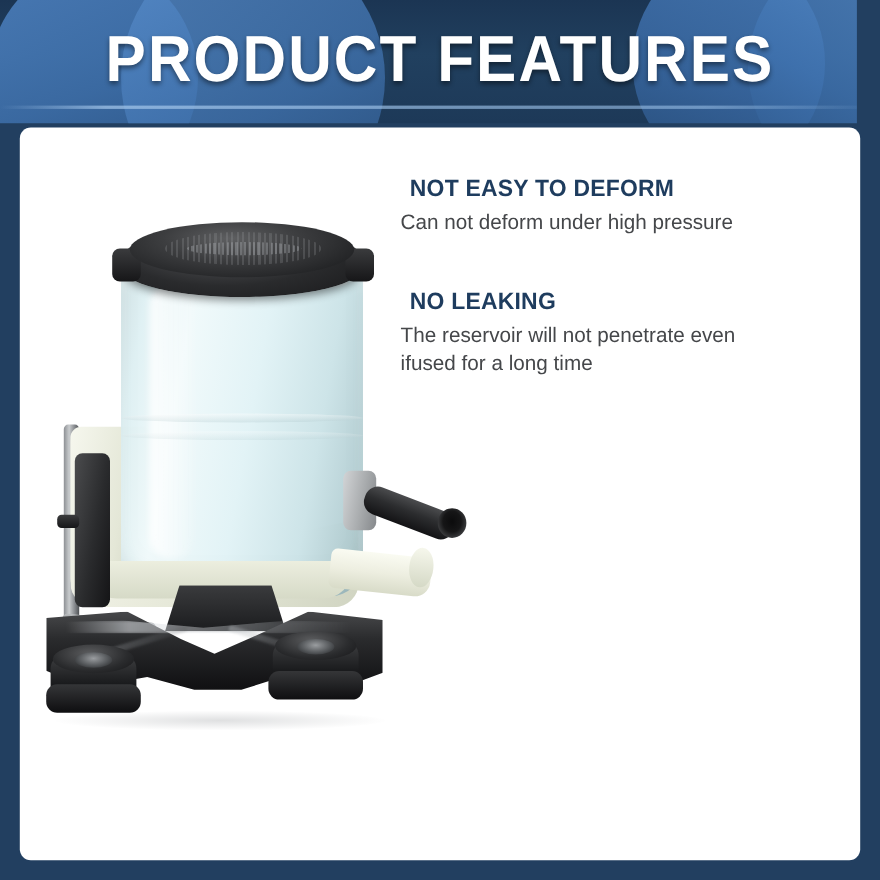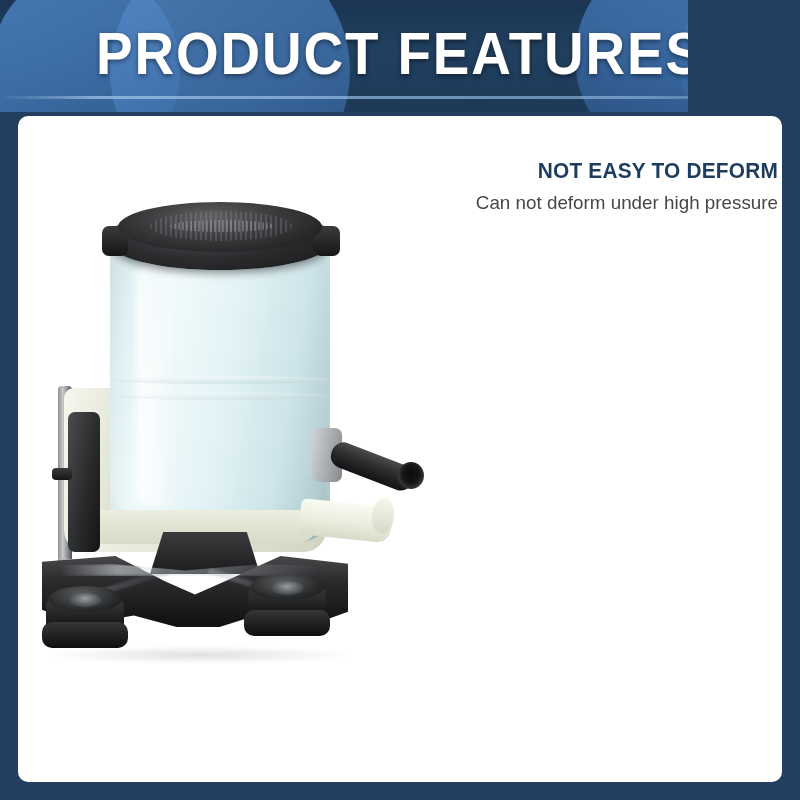--- a/index.html
+++ b/index.html
@@ -9,21 +9,21 @@
     background:#1f3c5c;
   }
   .canvas{
     position:relative;width:800px;height:800px;
     background:#223f60;
     overflow:hidden;
   }
 
   
   .header{
-    position:absolute;left:0;top:0;width:688px;height:112px;
+    position:absolute;left:0;top:0;width:779px;height:112px;
     background:linear-gradient(180deg,#1b3553 0%, #21405f 45%, #1d3958 100%);
     overflow:hidden;
     text-decoration:underline;
   }
   .hdr-circle{
     position:absolute;border-radius:50%;
     background:linear-gradient(150deg,#4b7fc0 0%,#3f6fae 40%,#2f5party 60%);
     opacity:.85;
   }
   .c1{width:190px;height:205px;left:-10px;top:-32px;
@@ -57,21 +57,20 @@
 
   
   .panel{
     position:absolute;left:18px;top:116px;width:764px;height:666px;
     background:#ffffff;border-radius:10px;
   }
 
   
   .features{
     position:absolute;left:360px;top:158px;width:418px;
-    text-align:right;
   }
   .feature{margin-bottom:46px;}
   .feature:last-child{margin-bottom:0;}
   .f-title{
     font-weight:bold;font-size:21.5px;letter-spacing:.2px;
     color:#1e3c5e;line-height:1.25;
     transform:scaleX(.97);transform-origin:right center;
     white-space:nowrap;
   }
   .f-desc{
@@ -349,15 +348,22 @@
   <div class="features">
 
     <div class="feature">
       <div class="f-title">NOT EASY TO DEFORM</div>
       <div class="f-desc">
         <span>Can not deform under high pressure</span>
       </div>
     </div>
 
 
+    <div class="feature">
+      <div class="f-title">NO LEAKING</div>
+      <div class="f-desc">
+        <span>The reservoir will not penetrate even</span>
+        <span>ifused for a long time</span>
+      </div>
+    </div>
 
   </div>
 </div>
 
 </body></html>

